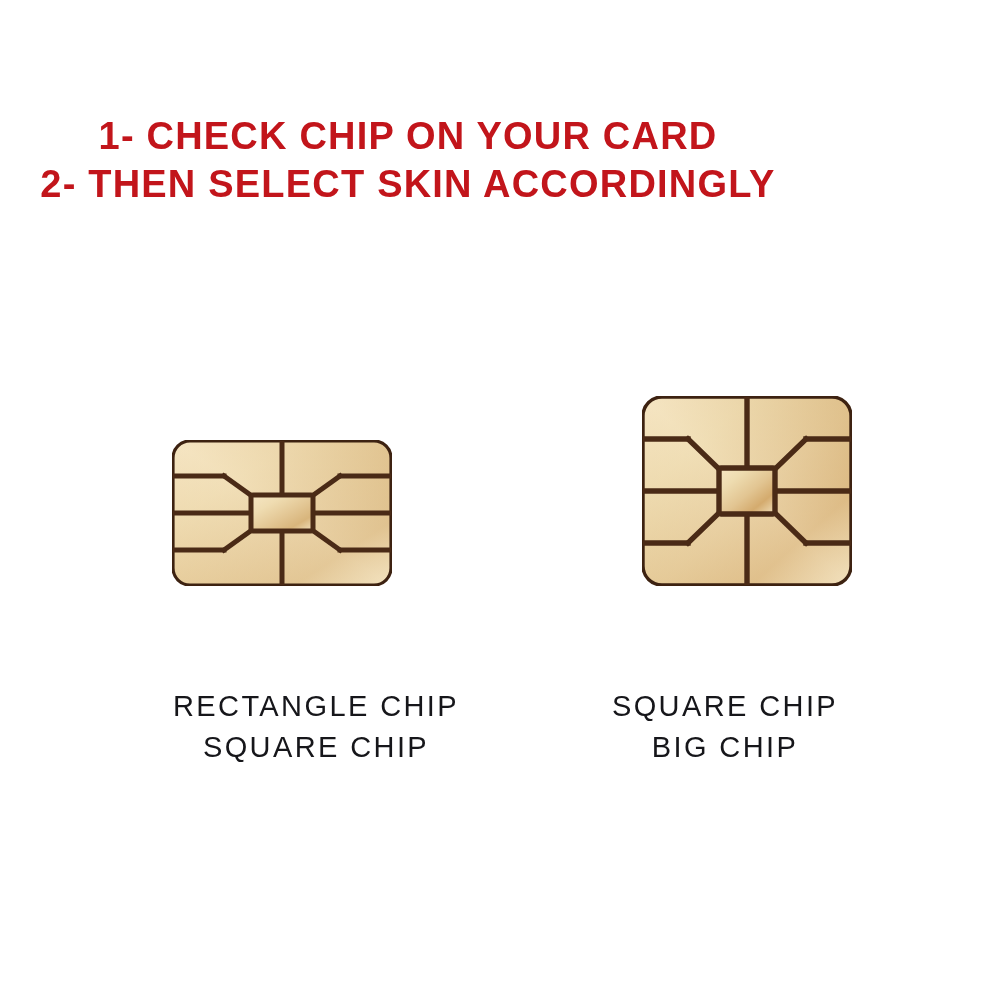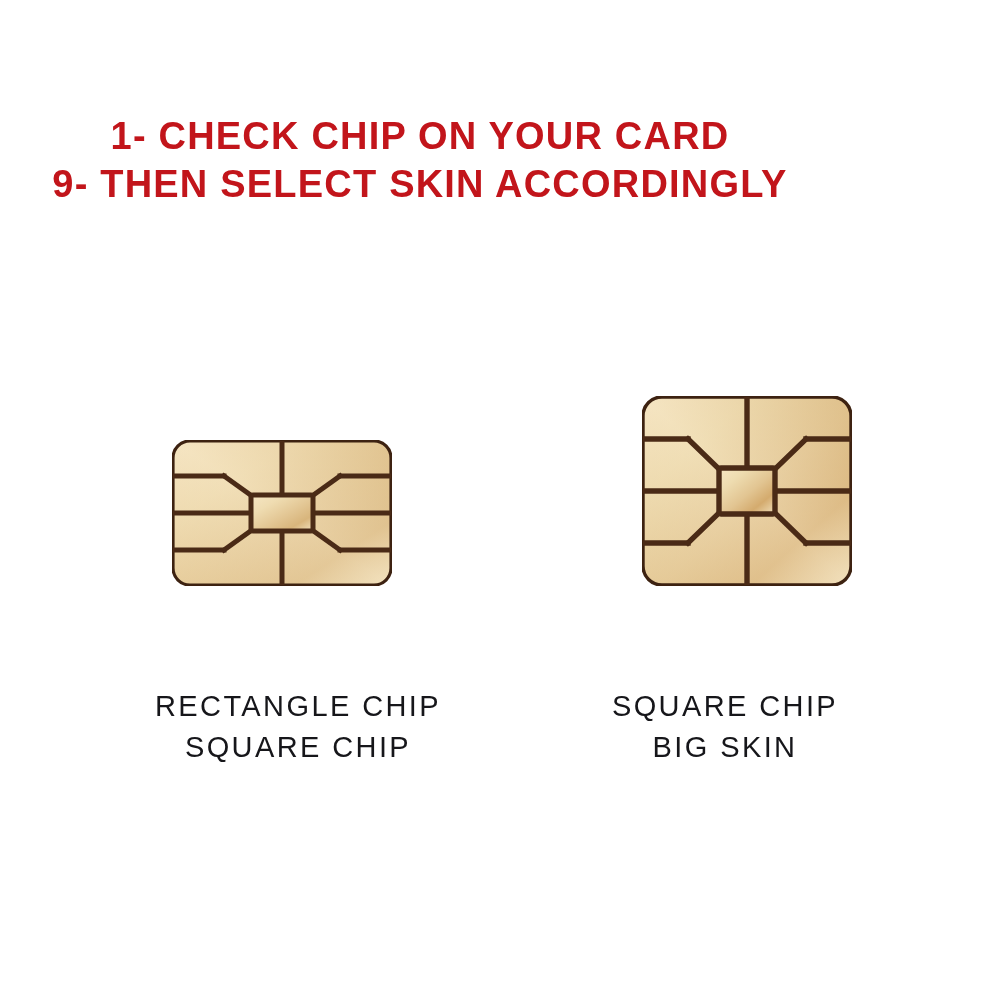--- a/index.html
+++ b/index.html
@@ -14,21 +14,21 @@
     position: relative;
     width: 1000px;
     height: 1000px;
     background: #ffffff;
     overflow: hidden;
   }
 
   
   .instructions {
     position: absolute;
-    left: 12px;
+    left: 0;
     top: 112px;
     width: 816px;
     text-align: center;
   }
   .instr-line {
     display: block;
     color: #c2151b;
     font-family: "Liberation Sans", sans-serif;
     font-weight: 700;
     font-size: 38px;
@@ -71,40 +71,40 @@
     top: 686px;
     width: 1000px;
     height: 100px;
   }
   .caption {
     position: absolute;
     top: 0;
     text-align: center;
     color: #16161a;
   }
-  .caption.left  { left: 78px;  width: 440px; }
+  .caption.left  { left: 96px;  width: 440px; }
   .caption.right { left: 525px; width: 400px; }
   .caption-line {
     display: block;
     font-family: "Liberation Sans", sans-serif;
     font-weight: 400;
     font-size: 29px;
     line-height: 41px;
     letter-spacing: 2.4px;
     white-space: nowrap;
   }
 </style>
 </head>
 <body>
 
 <div class="page">
 
   <div class="instructions">
     <span class="instr-line line1">1- CHECK CHIP ON YOUR CARD</span>
-    <span class="instr-line line2">9- THEN SELECT SKIN ACCORDINGLY</span>
+    <span class="instr-line line2">2- THEN SELECT SKIN ACCORDINGLY</span>
   </div>
 
   <div class="chips-row">
 
     <div class="chip-cell left">
       <div class="chip-holder rect">
         <svg class="chip-svg" viewBox="0 0 220 146" xmlns="http://www.w3.org/2000/svg">
           <defs>
             <linearGradient id="goldR" x1="0" y1="0" x2="1" y2="1">
               <stop offset="0%" stop-color="#f6e6c4"></stop>
@@ -199,17 +199,17 @@
     </div>
   </div>
 
   <div class="captions">
     <div class="caption left">
       <span class="caption-line">RECTANGLE CHIP</span>
       <span class="caption-line">SQUARE CHIP</span>
     </div>
     <div class="caption right">
       <span class="caption-line">SQUARE CHIP</span>
-      <span class="caption-line">BIG SKIN</span>
+      <span class="caption-line">BIG CHIP</span>
     </div>
   </div>
 
 </div>
 
 </body></html>

